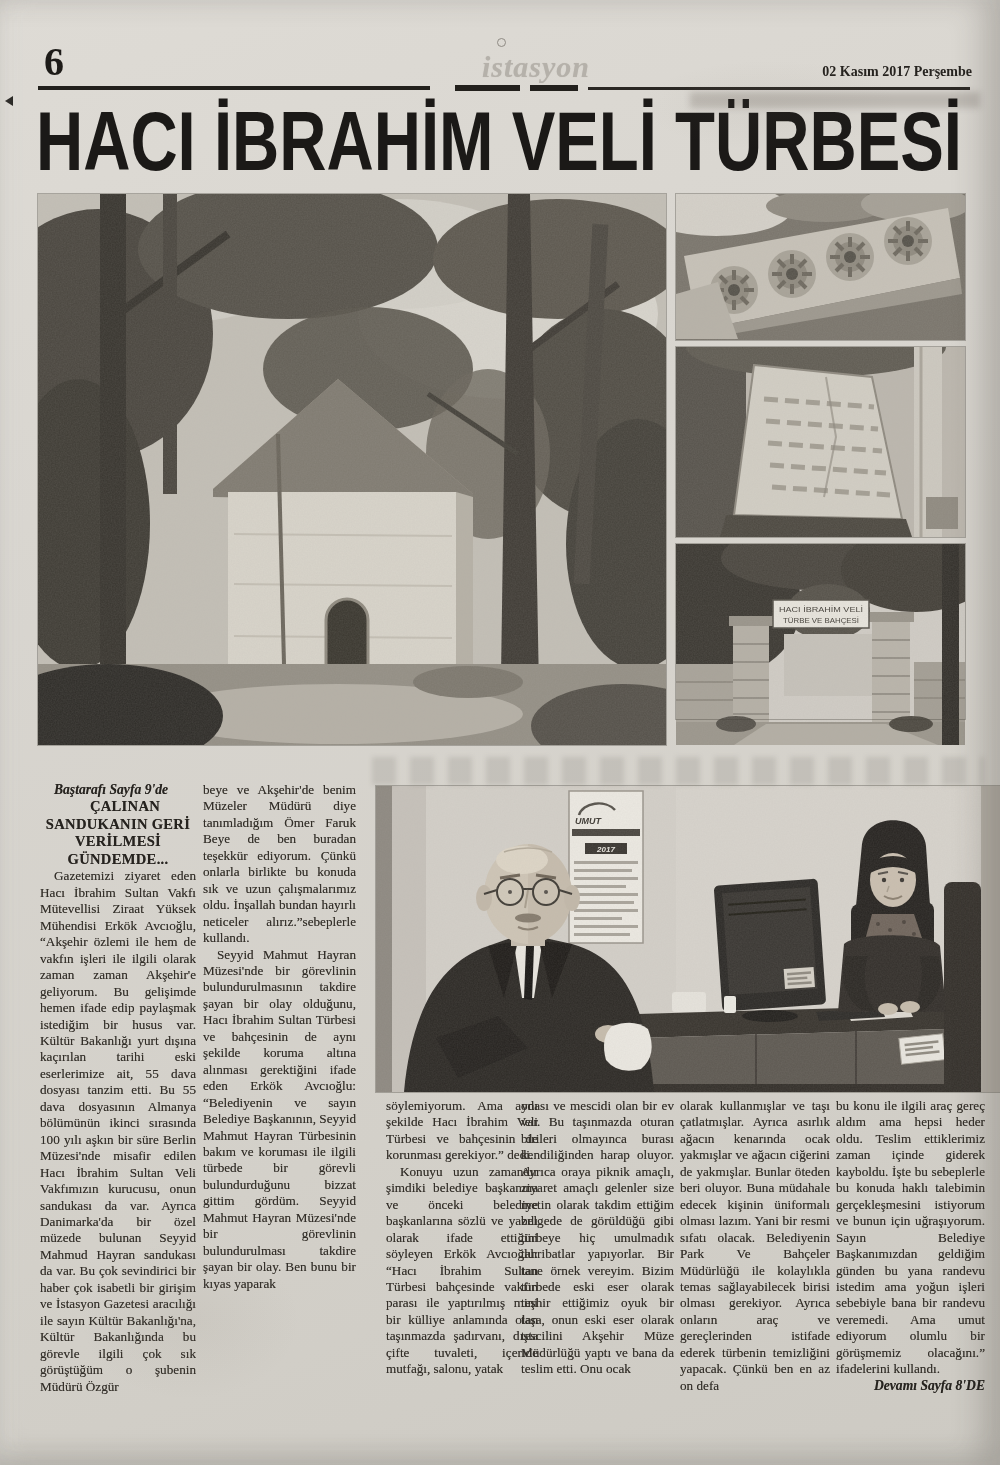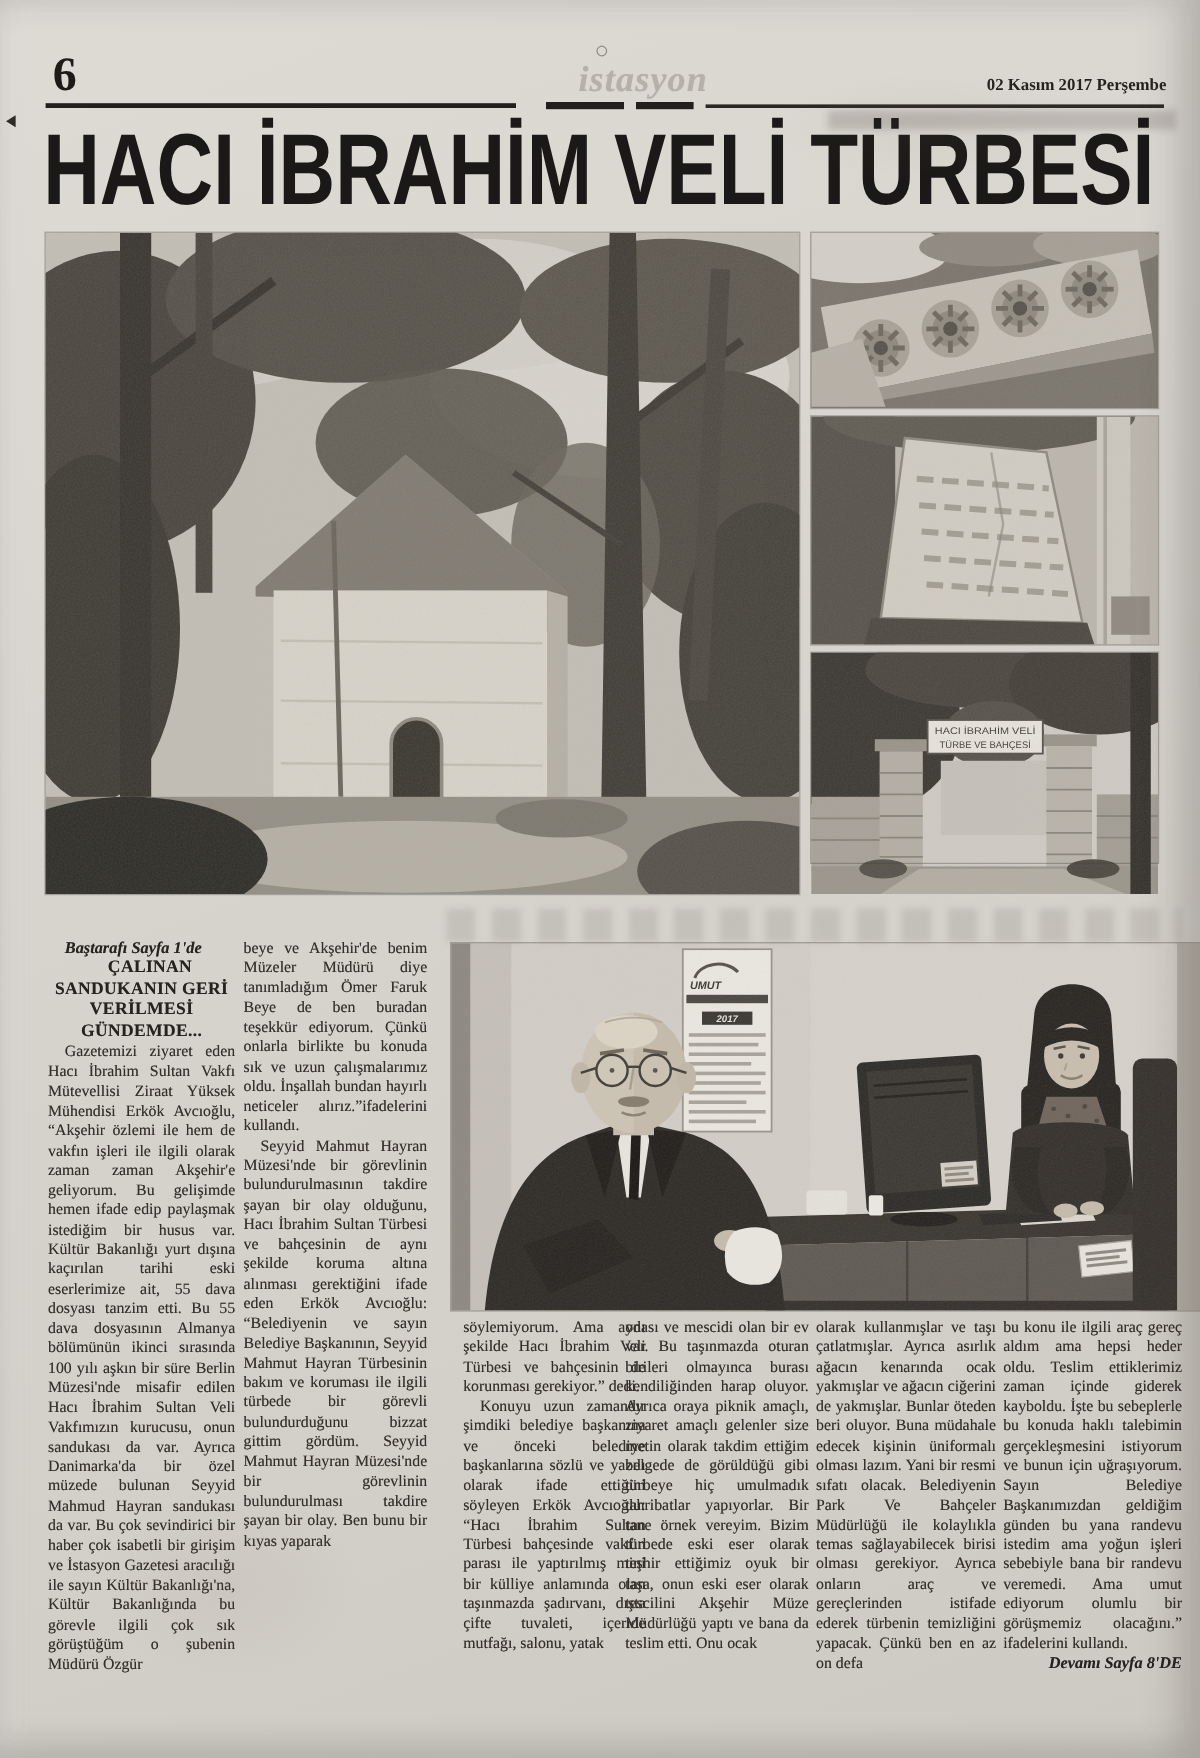--- a/index.html
+++ b/index.html
@@ -411,27 +411,27 @@
         <ellipse cx="512" cy="223" rx="10" ry="6" fill="#c6bcac"></ellipse>
         <ellipse cx="534" cy="221" rx="10" ry="6" fill="#c6bcac"></ellipse>
       </g>
       <rect width="605" height="306" filter="url(#nz5)" opacity=".5"></rect>
     </svg>
   </div>
 
   <div class="ghost-band"></div>
 
   <div class="col" id="col1">
-    <p class="kicker">Baştarafı Sayfa 1'de</p>
+    <p class="kicker">Baştarafı Sayfa 9'de</p>
     <p class="col-head">ÇALINAN SANDUKANIN GERİ VERİLMESİ GÜNDEMDE...</p>
     <p>Gazetemizi ziyaret eden Hacı İbrahim Sultan Vakfı Mütevellisi Ziraat Yüksek Mühendisi Erkök Avcıoğlu, “Akşehir özlemi ile hem de vakfın işleri ile ilgili olarak zaman zaman Akşehir'e geliyorum. Bu gelişimde hemen ifade edip paylaşmak istediğim bir husus var. Kültür Bakanlığı yurt dışına kaçırılan tarihi eski eserlerimize ait, 55 dava dosyası tanzim etti. Bu 55 dava dosyasının Almanya bölümünün ikinci sırasında 100 yılı aşkın bir süre Berlin Müzesi'nde misafir edilen Hacı İbrahim Sultan Veli Vakfımızın kurucusu, onun sandukası da var. Ayrıca Danimarka'da bir özel müzede bulunan Seyyid Mahmud Hayran sandukası da var. Bu çok sevindirici bir haber çok isabetli bir girişim ve İstasyon Gazetesi aracılığı ile sayın Kültür Bakanlığı'na, Kültür Bakanlığında bu görevle ilgili çok sık görüştüğüm o şubenin Müdürü Özgür</p>
   </div>
 
   <div class="col" id="col2">
-    <p class="noindent">beye ve Akşehir'de benim Müzeler Müdürü diye tanımladığım Ömer Faruk Beye de ben buradan teşekkür ediyorum. Çünkü onlarla birlikte bu konuda sık ve uzun çalışmalarımız oldu. İnşallah bundan hayırlı neticeler alırız.”ifadelerini kullandı.</p>
+    <p class="noindent">beye ve Akşehir'de benim Müzeler Müdürü diye tanımladığım Ömer Faruk Beye de ben buradan teşekkür ediyorum. Çünkü onlarla birlikte bu konuda sık ve uzun çalışmalarımız oldu. İnşallah bundan hayırlı neticeler alırız.”sebeplerle kullandı.</p>
     <p>Seyyid Mahmut Hayran Müzesi'nde bir görevlinin bulundurulmasının takdire şayan bir olay olduğunu, Hacı İbrahim Sultan Türbesi ve bahçesinin de aynı şekilde koruma altına alınması gerektiğini ifade eden Erkök Avcıoğlu: “Belediyenin ve sayın Belediye Başkanının, Seyyid Mahmut Hayran Türbesinin bakım ve koruması ile ilgili türbede bir görevli bulundurduğunu bizzat gittim gördüm. Seyyid Mahmut Hayran Müzesi'nde bir görevlinin bulundurulması takdire şayan bir olay. Ben bunu bir kıyas yaparak</p>
   </div>
 
   <div class="col" id="col3">
     <p class="noindent">söylemiyorum. Ama aynı şekilde Hacı İbrahim Veli Türbesi ve bahçesinin de korunması gerekiyor.” dedi.</p>
     <p>Konuyu uzun zamandır şimdiki belediye başkanına ve önceki belediye başkanlarına sözlü ve yazılı olarak ifade ettiğini söyleyen Erkök Avcıoğlu: “Hacı İbrahim Sultan Türbesi bahçesinde vakfın parası ile yaptırılmış mini bir külliye anlamında olan taşınmazda şadırvanı, dışta çifte tuvaleti, içeride mutfağı, salonu, yatak</p>
   </div>
 
   <div class="col" id="col4">
     <p class="noindent">odası ve mescidi olan bir ev var. Bu taşınmazda oturan birileri olmayınca burası kendiliğinden harap oluyor. Ayrıca oraya piknik amaçlı, ziyaret amaçlı gelenler size metin olarak takdim ettiğim belgede de görüldüğü gibi türbeye hiç umulmadık tahribatlar yapıyorlar. Bir tane örnek vereyim. Bizim türbede eski eser olarak teşhir ettiğimiz oyuk bir taşa, onun eski eser olarak tescilini Akşehir Müze Müdürlüğü yaptı ve bana da teslim etti. Onu ocak</p>

